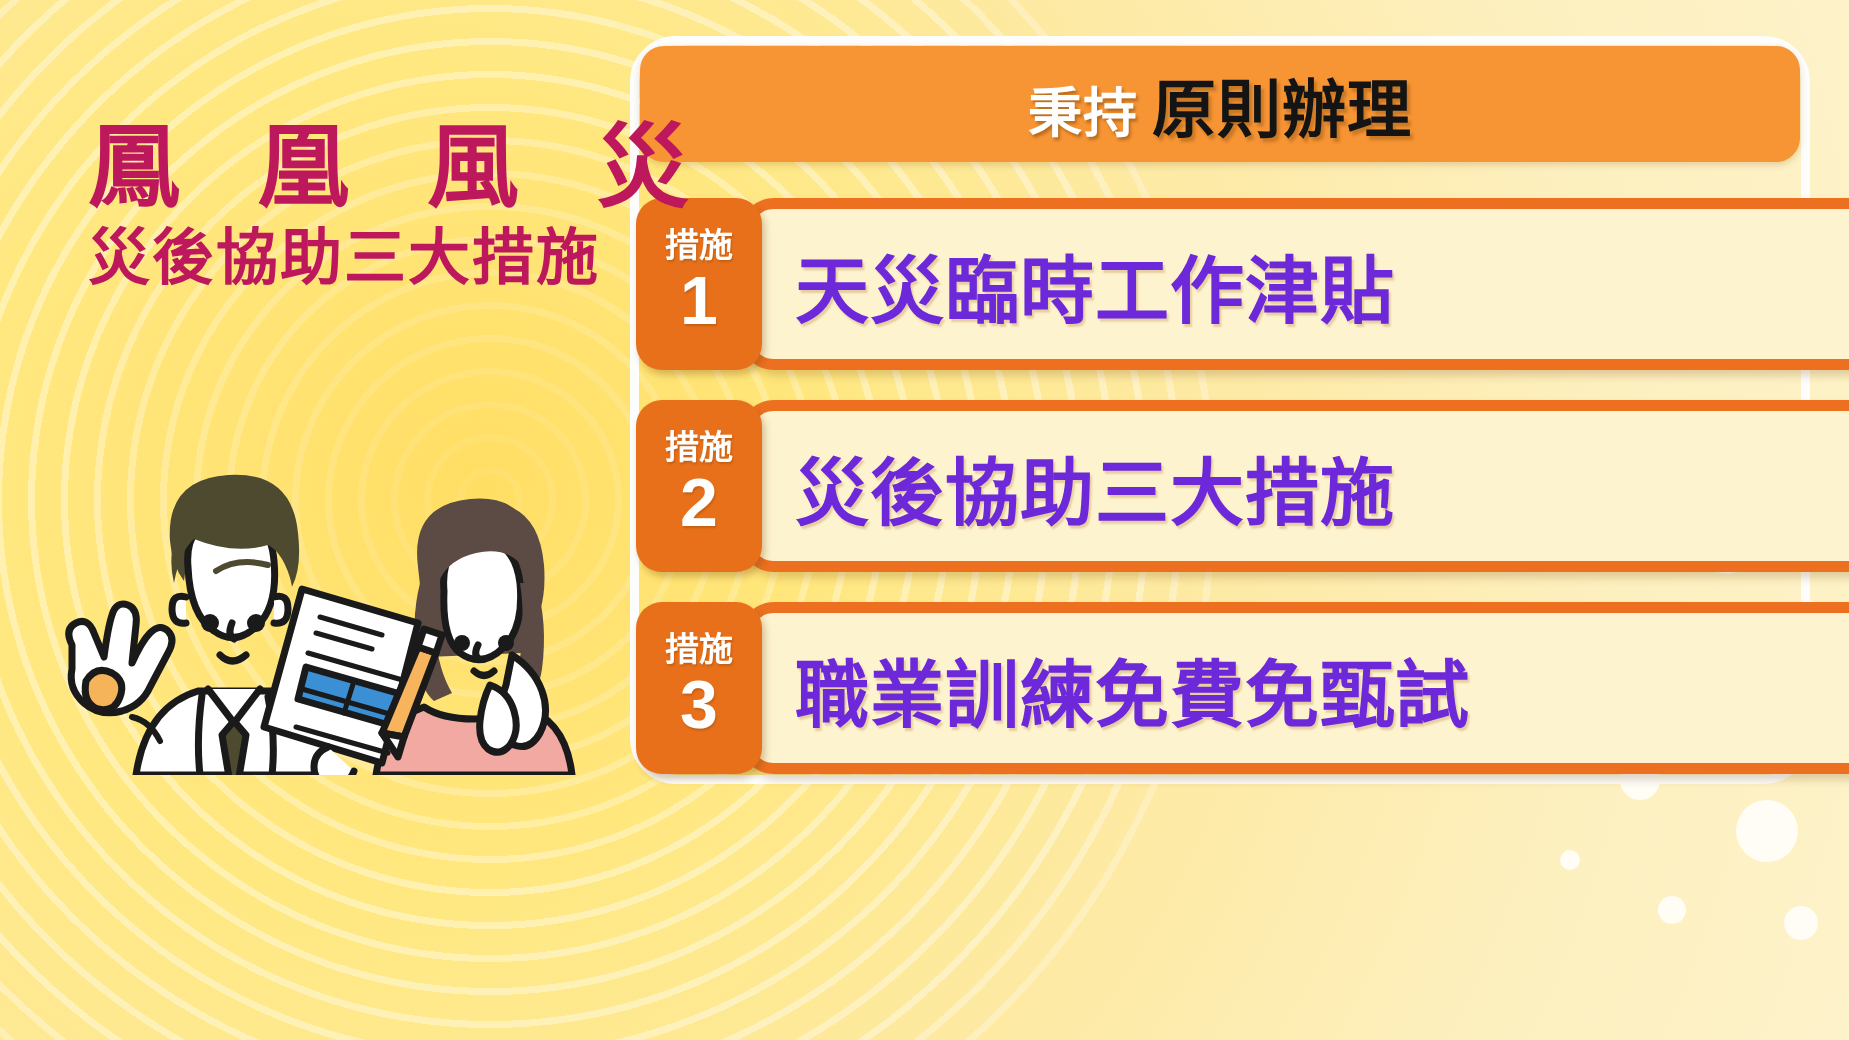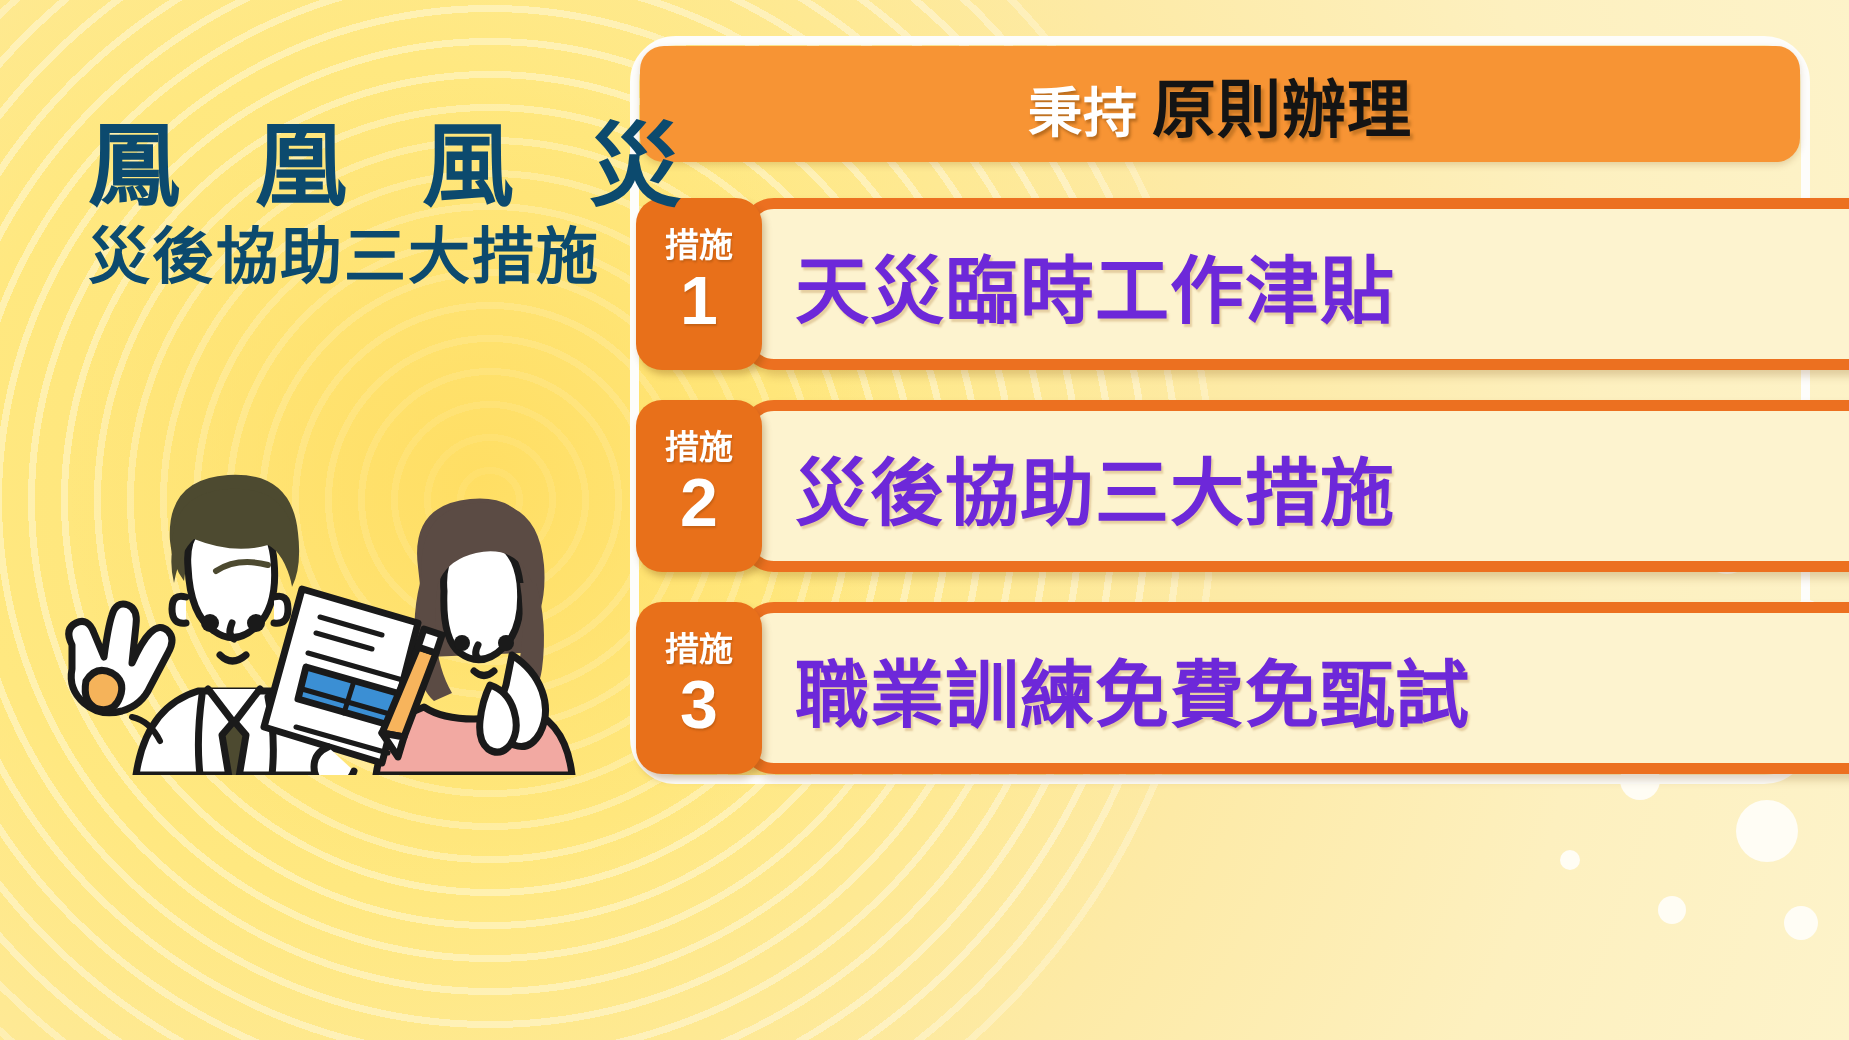--- a/index.html
+++ b/index.html
@@ -55,23 +55,22 @@
     border-radius: 50%;
     background: rgba(255,255,255,.82);
   }
 
   
   .left-title {
     position: absolute;
     left: 88px;
     top: 118px;
     width: 560px;
-    color: #0c4a6e;
+    color: #be185d;
     z-index: 6;
-    font-family: Liberation Serif, serif;
   }
   .title-main {
     font-size: 92px;
     font-weight: 700;
     letter-spacing: 26px;
     line-height: 1.08;
     white-space: nowrap;
   }
   .title-sub {
     font-size: 62px;

